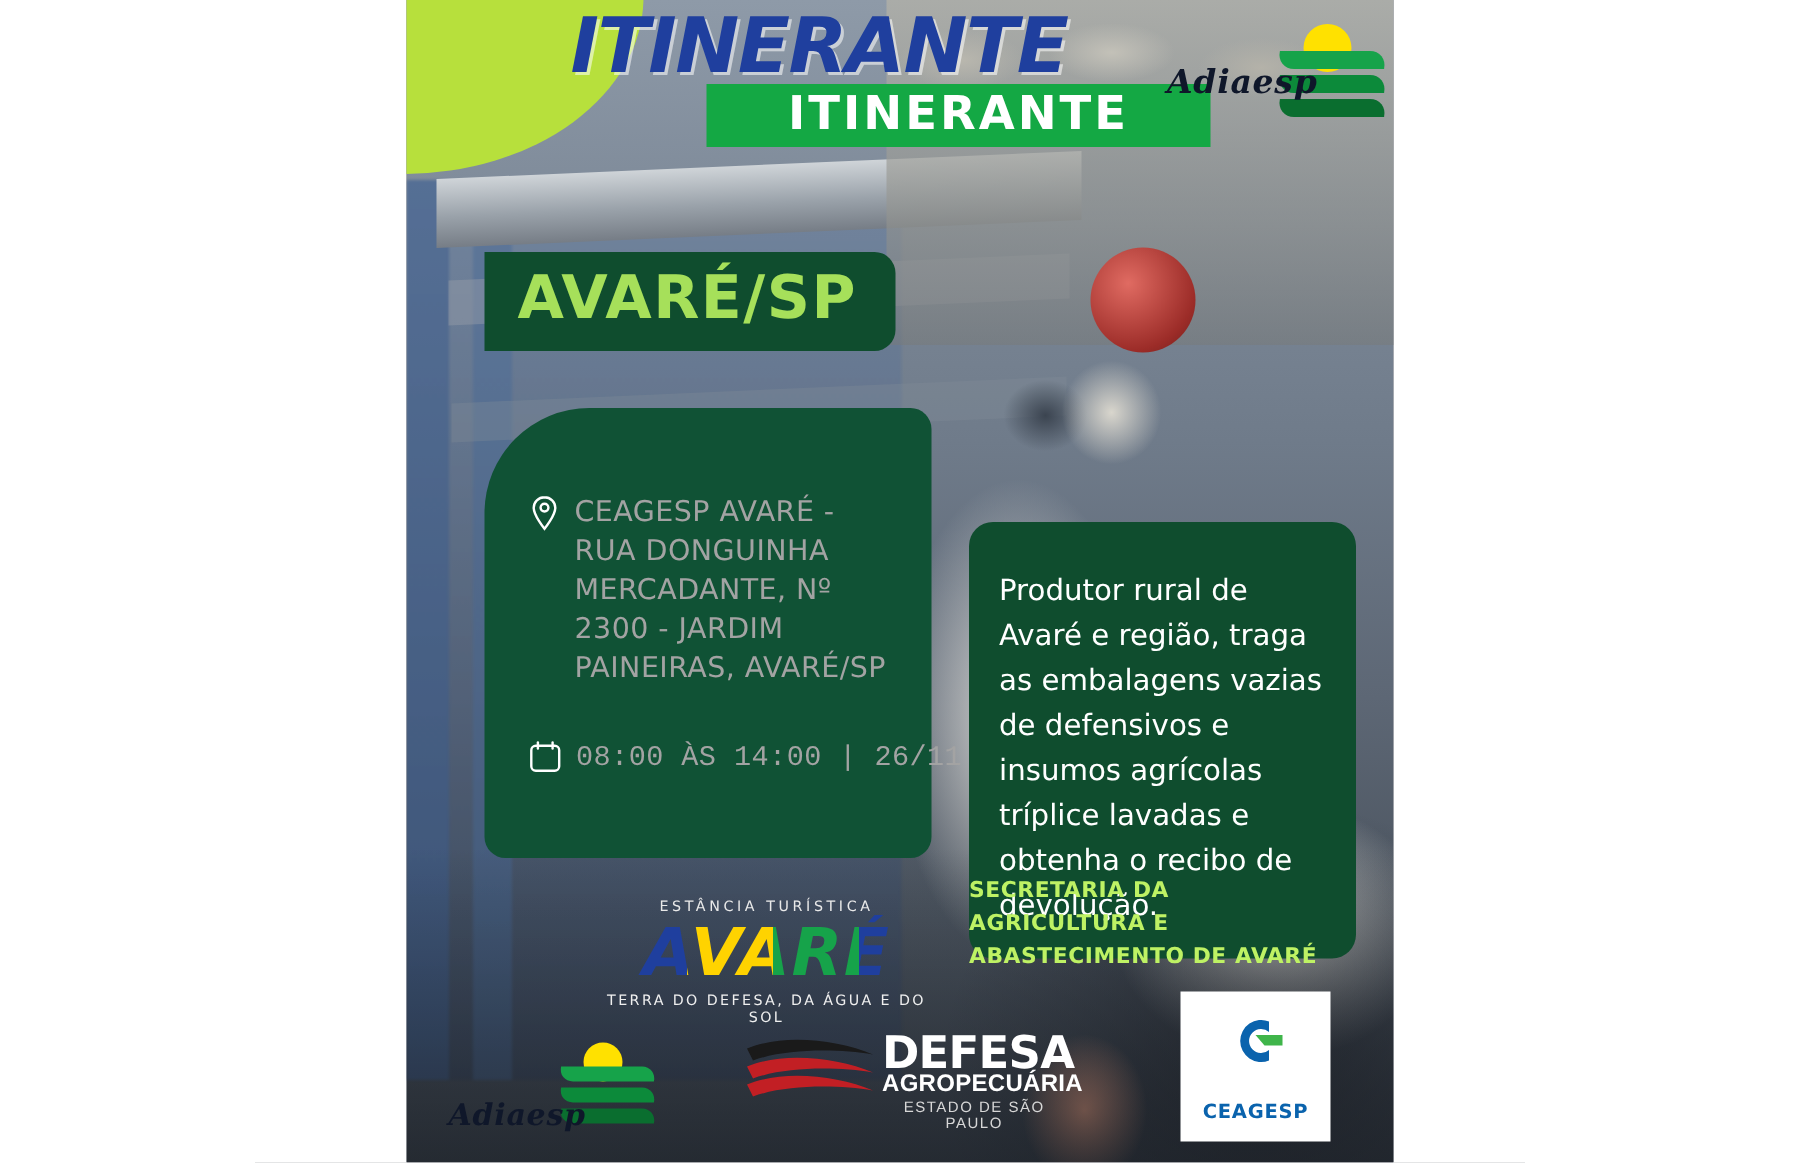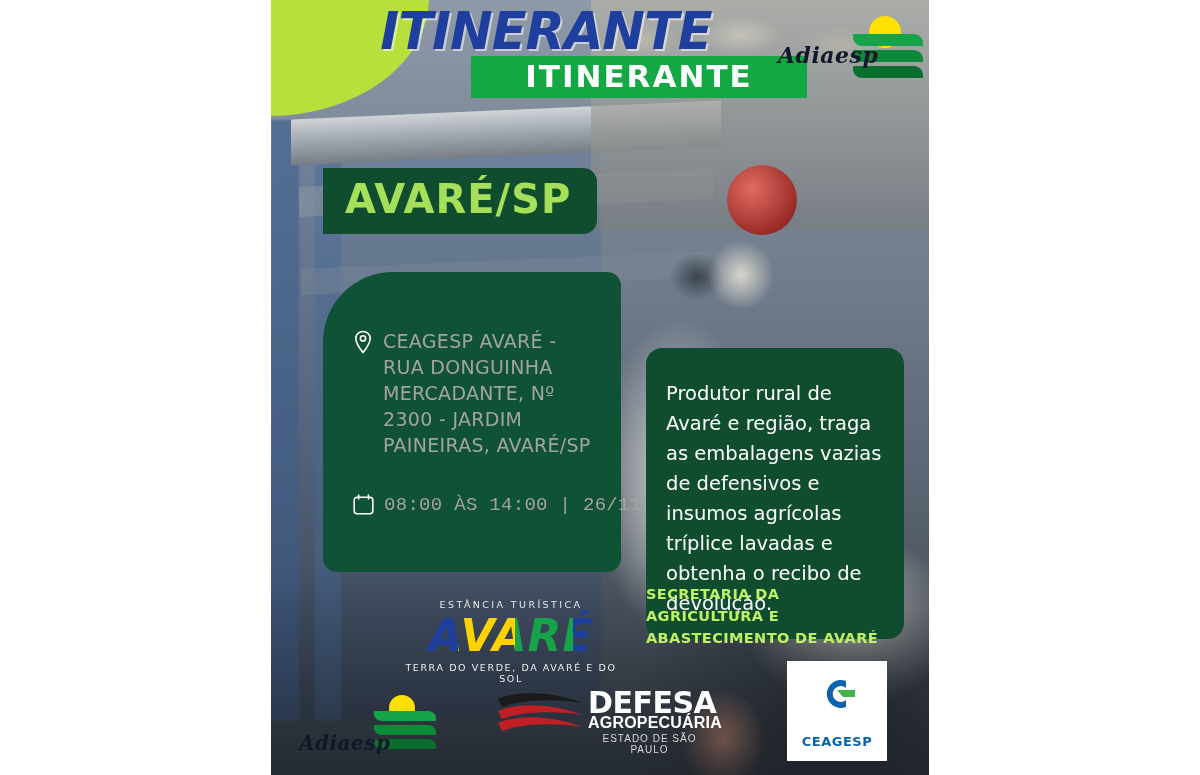--- a/index.html
+++ b/index.html
@@ -386,21 +386,21 @@
         </span>
         <span class="info-text time">08:00 ÀS 14:00 | 26/11</span>
       </div>
     </div>
 
     <div class="msg-box">Produtor rural de Avaré e região, traga as embalagens vazias de defensivos e insumos agrícolas tríplice lavadas e obtenha o recibo de devolução.</div>
 
     <div class="avare-logo">
       <div class="small-top">ESTÂNCIA TURÍSTICA</div>
       <div class="wordmark">AVARÉ</div>
-      <div class="small-bot">TERRA DO VERDE, DA AVARÉ E DO SOL</div>
+      <div class="small-bot">TERRA DO DEFESA, DA ÁGUA E DO SOL</div>
     </div>
 
     <div class="secretaria">SECRETARIA DA AGRICULTURA E ABASTECIMENTO DE AVARÉ</div>
 
     <div class="adiaesp-bottom">
       <div class="sun"></div>
       <div class="wv w1"></div>
       <div class="wv w2"></div>
       <div class="wv w3"></div>
       <div class="word">Adiaesp</div>

